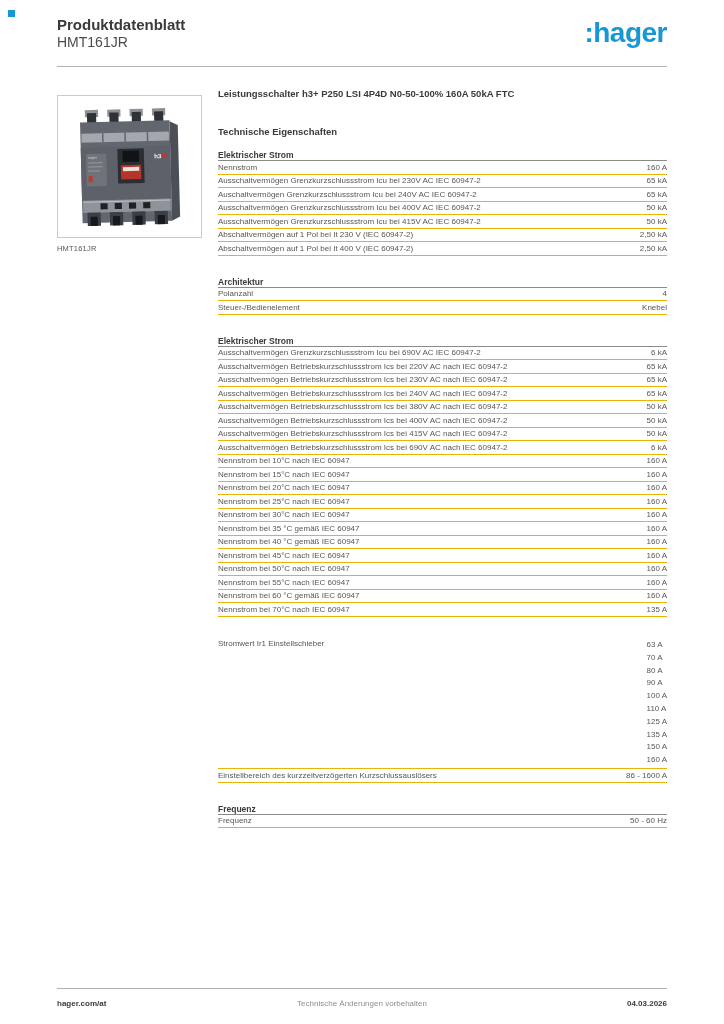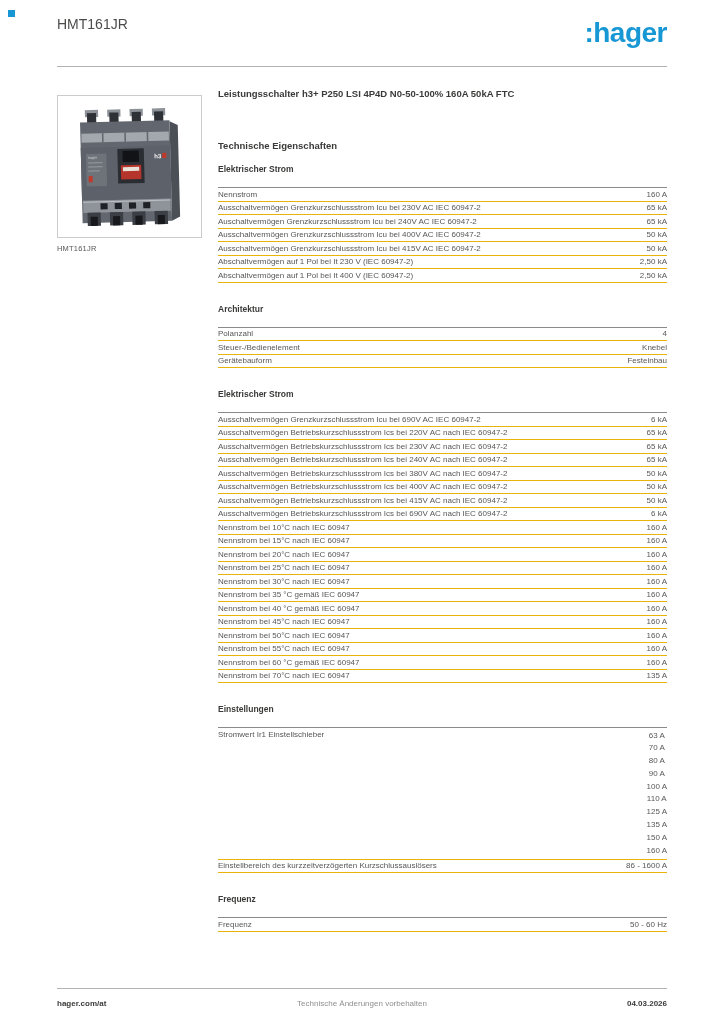--- a/index.html
+++ b/index.html
@@ -19,49 +19,50 @@
 
   
   .product-col{position:absolute;left:57px;top:95px;width:145px;}
   .image-frame{width:143px;height:141px;border:1px solid #cbcbcb;background:#ffffff;
     display:flex;align-items:center;justify-content:center;}
   .image-caption{font-size:7.5px;color:#575756;margin-top:6px;letter-spacing:0.2px;}
 
   
   .content-col{position:absolute;left:218px;top:88px;width:449px;}
   .title{font-size:9.5px;font-weight:bold;color:#3a3a39;line-height:11px;}
-  .subtitle{font-size:9.5px;font-weight:bold;color:#3a3a39;line-height:11px;margin-top:41px;}
+  .subtitle{font-size:9.5px;font-weight:bold;color:#3a3a39;line-height:11px;margin-top:27px;}
   .section{margin-top:21px;}
   .section.first{margin-top:13px;}
-  .sec-heading{font-size:8.5px;font-weight:bold;color:#3a3a39;padding-bottom:13px;border-bottom:1px solid #8a8a8a;}
+  .sec-heading{font-size:8.5px;font-weight:bold;color:#3a3a39;padding-bottom:0;border-bottom:1px solid #8a8a8a;}
   .row{display:flex;justify-content:space-between;align-items:flex-start;
     border-bottom:1px solid #eab308;padding:1.5px 0 1.5px 0;
     font-size:8px;color:#575756;line-height:9.5px;}
   .lbl{text-align:left;padding-right:10px;}
-  .val{text-align:center;white-space:nowrap;margin-left:auto;}
+  .val{text-align:left;white-space:nowrap;margin-left:auto;}
   .val div{line-height:12.8px;margin-left:29px;}
 
   
   .footer{position:absolute;left:57px;top:988px;width:610px;}
   .footer-rule{height:1px;background:#b2b2b2;}
   .footer-row{display:flex;justify-content:space-between;align-items:center;margin-top:10px;font-size:8px;}
   .footer-left{font-weight:bold;color:#3a3a39;}
   .footer-center{color:#8f8f8f;position:absolute;left:0;right:0;text-align:center;}
   .footer-right{font-weight:bold;color:#3a3a39;}
   .footer-row{position:relative;}
   .footer-left,.footer-right{position:relative;z-index:1;background:#fff;text-align:right;}
 </style>
 </head>
 <body>
 
 <div class="page">
 
   <div class="corner-marker" style="background-color: rgb(23, 151, 212);"></div>
 
   <div class="header">
+    <div class="doc-type">Produktdatenblatt</div>
     <div class="product-ref">HMT161JR</div>
     <div class="logo" style="color: rgb(23, 151, 212);">:hager</div>
   </div>
   <div class="header-rule"></div>
 
   <div class="product-col">
     <div class="image-frame">
       <svg width="122" height="122" viewBox="0 0 120 120">
         <g transform="rotate(-1.5 60 60)">
 
@@ -169,24 +170,20 @@
         <div class="section">
           <div class="sec-heading">Architektur</div>
           <div class="row">
             <span class="lbl">Polanzahl</span>
             <span class="val">4</span>
           </div>
           <div class="row">
             <span class="lbl">Steuer-/Bedienelement</span>
             <span class="val">Knebel</span>
           </div>
-          <div class="row">
-            <span class="lbl">Gerätebauform</span>
-            <span class="val">Festeinbau</span>
-          </div>
         </div>
         <div class="section">
           <div class="sec-heading">Elektrischer Strom</div>
           <div class="row">
             <span class="lbl">Ausschaltvermögen Grenzkurzschlussstrom Icu bei 690V AC IEC 60947-2</span>
             <span class="val">6 kA</span>
           </div>
           <div class="row">
             <span class="lbl">Ausschaltvermögen Betriebskurzschlussstrom Ics bei 220V AC nach IEC 60947-2</span>
             <span class="val">65 kA</span>
@@ -258,21 +255,20 @@
           <div class="row">
             <span class="lbl">Nennstrom bei 60 °C gemäß IEC 60947</span>
             <span class="val">160 A</span>
           </div>
           <div class="row">
             <span class="lbl">Nennstrom bei 70°C nach IEC 60947</span>
             <span class="val">135 A</span>
           </div>
         </div>
         <div class="section">
-          <div class="sec-heading">Einstellungen</div>
           <div class="row">
             <span class="lbl">Stromwert Ir1 Einstellschieber</span>
             <span class="val">
               <div>63 A</div>
               <div>70 A</div>
               <div>80 A</div>
               <div>90 A</div>
               <div>100 A</div>
               <div>110 A</div>
               <div>125 A</div>

